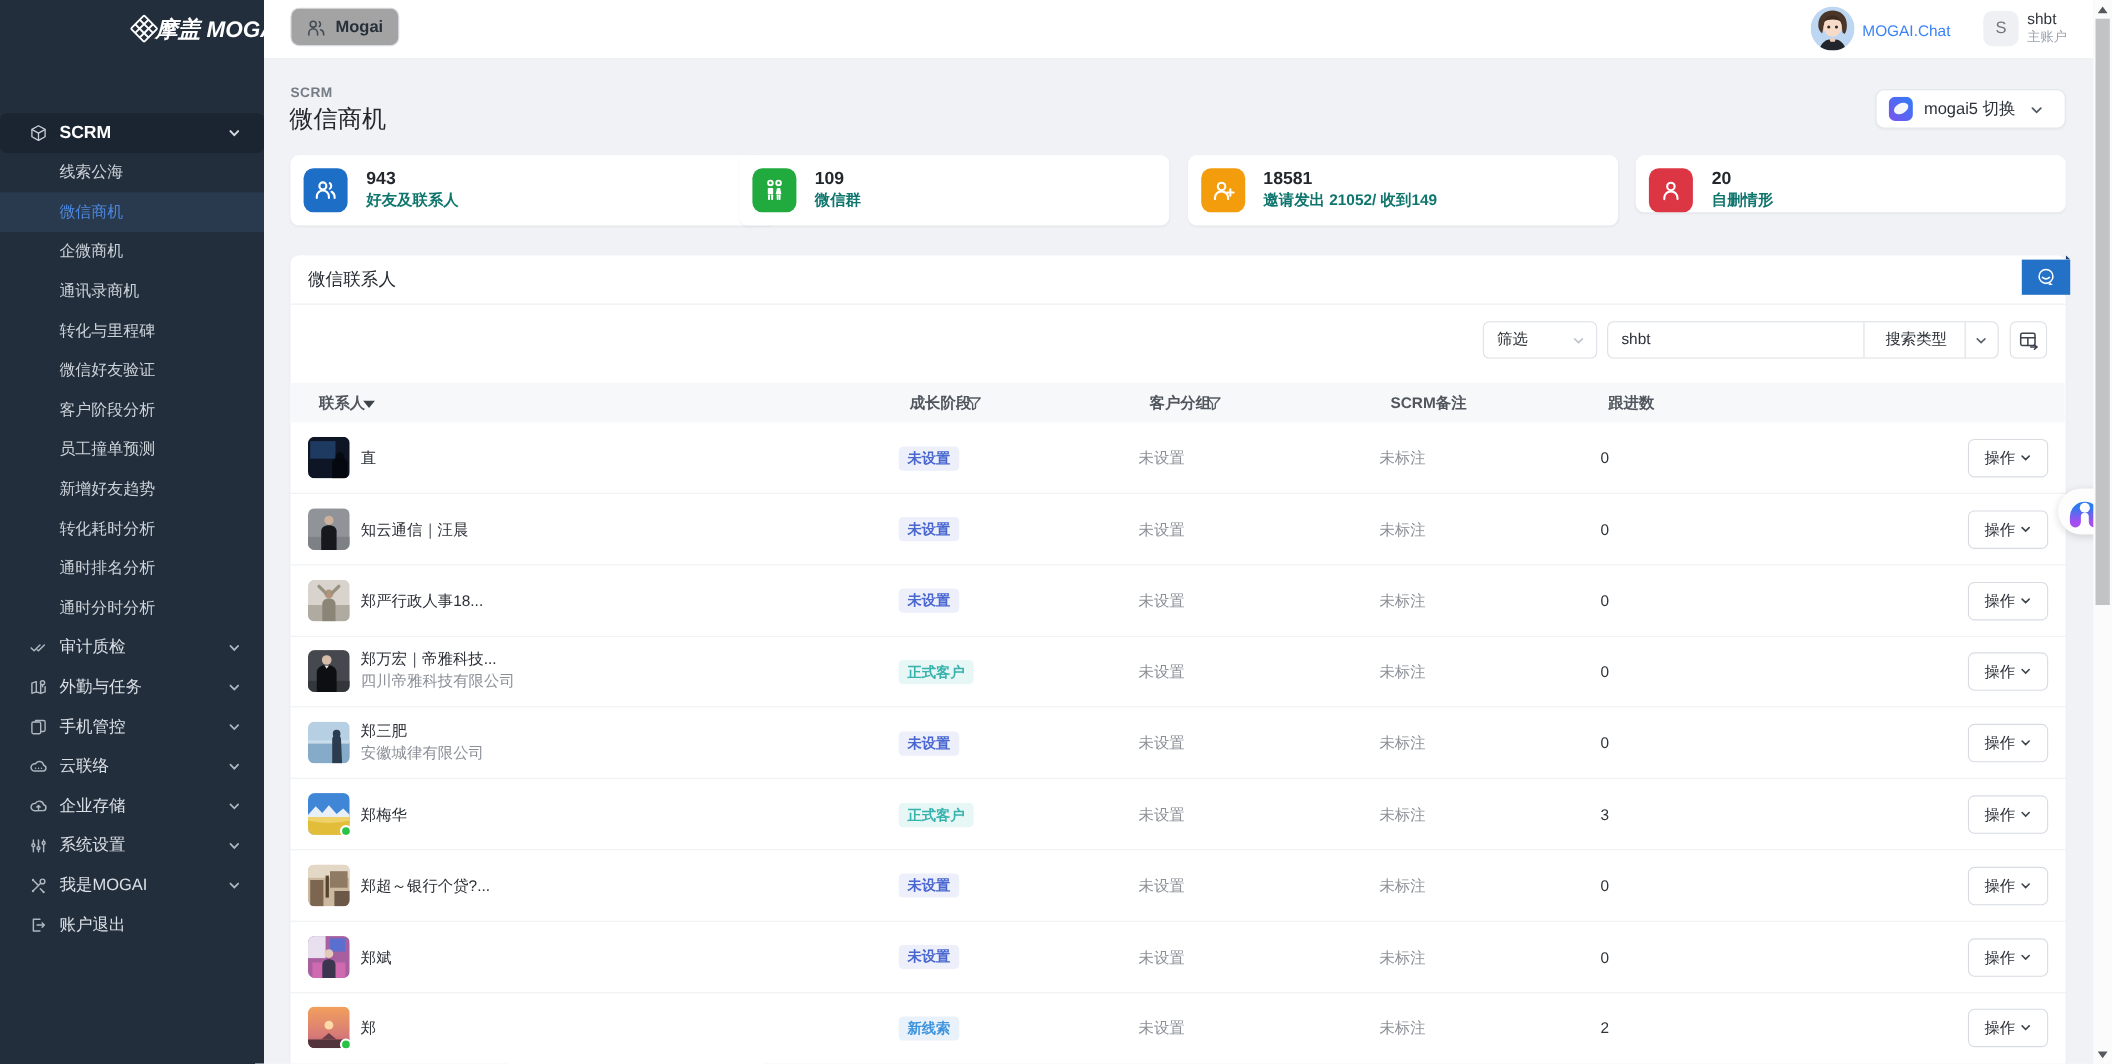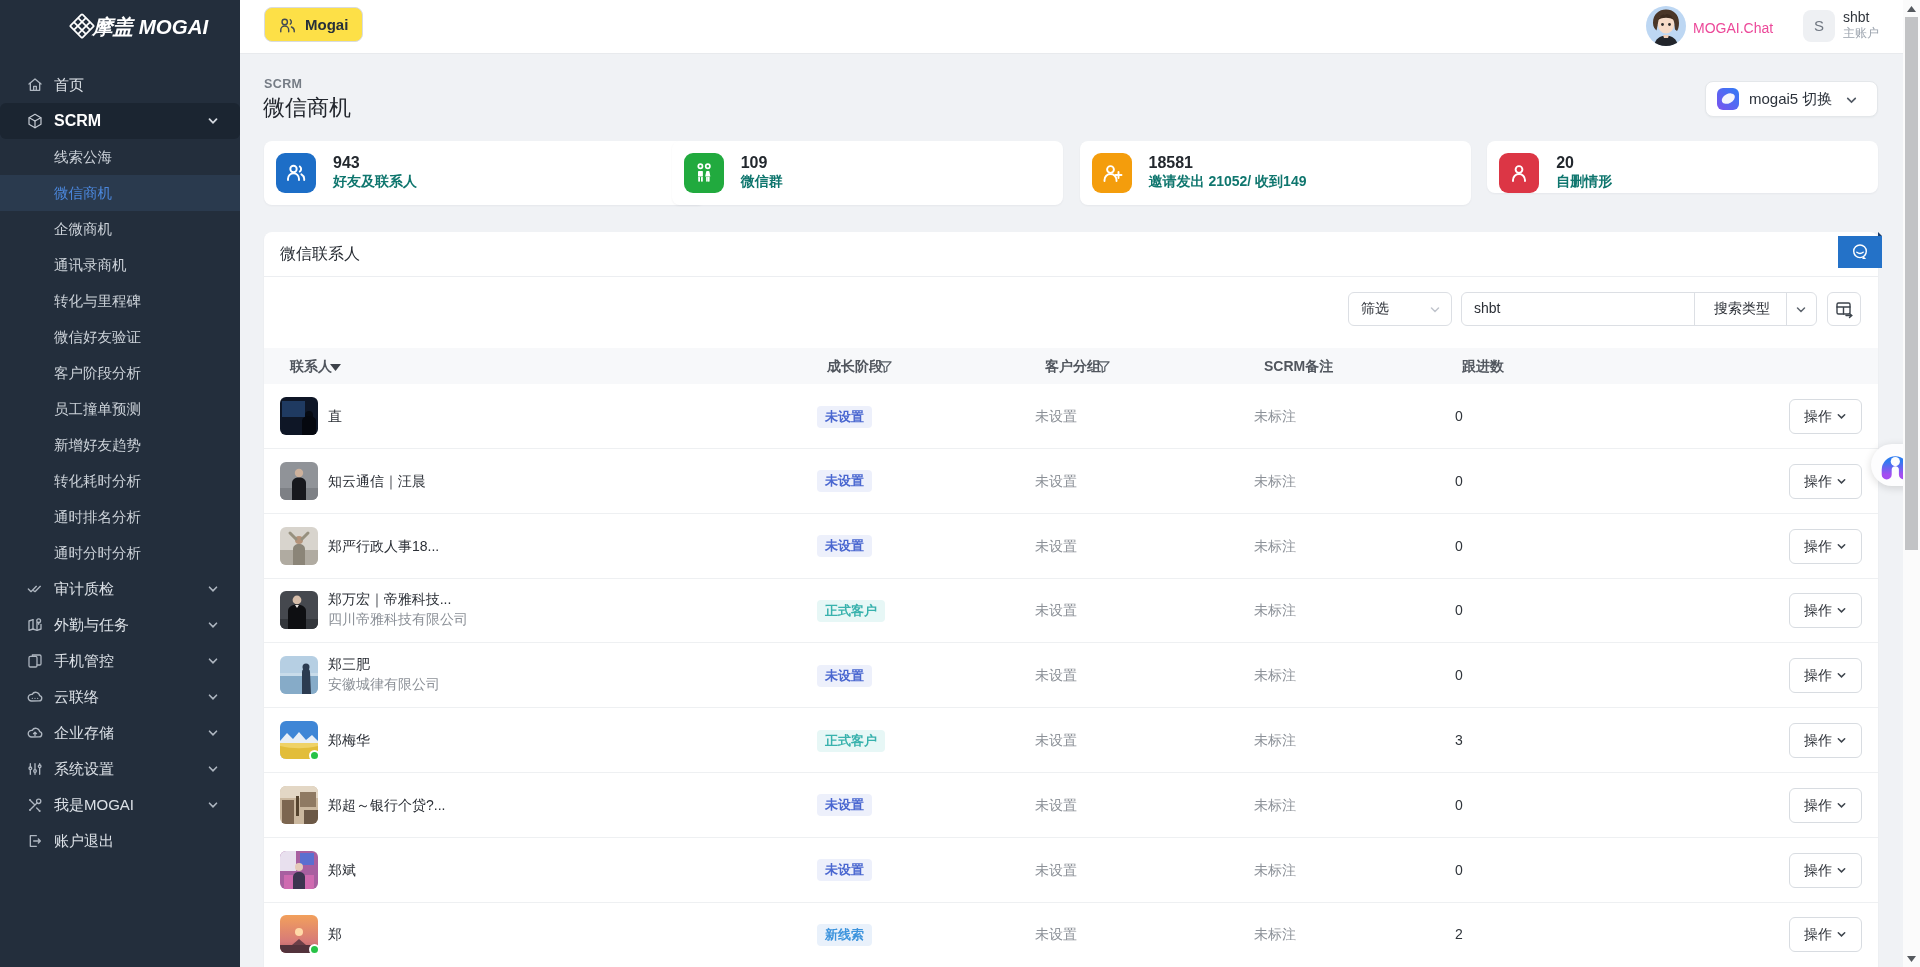--- a/index.html
+++ b/index.html
@@ -2,36 +2,36 @@
 <html lang="zh"><head>
 <meta charset="utf-8">
 <title>SCRM</title>
 <style>
 *{margin:0;padding:0;box-sizing:border-box;}
 html,body{width:1920px;height:967px;overflow:hidden;}
 body{font-family:"Liberation Sans",sans-serif;background:#f0f2f5;position:relative;color:#2b2f36;}
 .abs{position:absolute;}
 
 #side{position:absolute;left:0;top:0;width:240px;height:967px;background:#232e3c;z-index:5;}
-#logo{position:absolute;left:0;top:13px;width:276px;height:28px;text-align:center;color:#fff;}
+#logo{position:absolute;left:0;top:13px;width:276px;height:28px;text-align:right;color:#fff;}
 .mi{position:absolute;left:0;width:240px;height:36px;line-height:36px;color:#dbe0e6;font-size:15px;}
 .mi .ic{position:absolute;left:27px;top:10px;width:16px;height:16px;}
 .mi .tx{position:absolute;left:54px;top:0;white-space:nowrap;}
 .mi .ch{position:absolute;right:21px;top:12px;width:12px;height:12px;}
 .sub{font-size:14.5px;color:#ccd2d9;}
 .hdr{background:#1b2531;border-radius:6px;}
 .hdr .tx{font-weight:bold;font-size:16px;color:#fff;}
 .act{background:#2a3a4e;}
 .act .tx{color:#4b87dc;}
 
 #topbar{position:absolute;left:240px;top:0;width:1663px;height:54px;background:#fff;border-bottom:1px solid #e8eaed;z-index:4;}
-#mogaiBtn{position:absolute;left:24px;top:7px;width:99px;height:35px;border:1px solid #d8dbe0;border-radius:8px;background:#fde047;line-height:33px;font-size:15px;font-weight:bold;color:#27303a;}
+#mogaiBtn{position:absolute;left:24px;top:7px;width:99px;height:35px;border:1px solid #d8dbe0;border-radius:8px;background:#a3a3a3;line-height:33px;font-size:15px;font-weight:bold;color:#27303a;}
 #mogaiBtn svg{position:absolute;left:13px;top:8px;}
 #mogaiBtn span{position:absolute;left:40px;}
-.tb-chat{position:absolute;left:1453px;top:20px;font-size:14px;color:#ec4899;}
+.tb-chat{position:absolute;left:1453px;top:20px;font-size:14px;color:#3b82f6;}
 #sbadge{position:absolute;left:1563px;top:10px;width:32px;height:32px;background:#eef0f3;border-radius:8px;text-align:center;line-height:32px;font-size:15px;color:#6f7680;}
 #uname{position:absolute;left:1603px;top:9px;font-size:14px;color:#30353c;line-height:16px;}
 #urole{position:absolute;left:1603px;top:26px;font-size:12px;color:#9aa2ac;line-height:14px;}
 
 #main{position:absolute;left:240px;top:54px;width:1663px;height:913px;background:#f0f2f5;overflow:hidden;}
 .card{position:absolute;background:#fff;border-radius:8px;box-shadow:0 1px 2px rgba(30,40,60,.05);}
 .scard .icon{position:absolute;left:12px;top:12px;width:40px;height:40px;border-radius:9px;}
 .scard .num{position:absolute;left:69px;top:12px;font-size:16px;font-weight:bold;color:#23282e;line-height:20px;}
 .scard .lbl{position:absolute;left:69px;top:31px;font-size:14px;color:#0f766e;line-height:18px;white-space:nowrap;font-weight:bold;}
 
@@ -63,28 +63,20 @@
       <g transform="translate(33,13) rotate(-45)" stroke="#fff" stroke-width="1.7" fill="none">
         <rect x="-8.5" y="-8.5" width="17" height="17" rx="1"></rect>
         <line x1="-8.5" y1="-2.9" x2="8.5" y2="-2.9"></line>
           <line x1="-8.5" y1="2.9" x2="8.5" y2="2.9"></line>
         <line x1="-2.9" y1="-8.5" x2="-2.9" y2="8.5"></line>
           <line x1="2.9" y1="-8.5" x2="2.9" y2="8.5"></line>
       </g>
       <text x="43" y="21" font-size="20.5" font-weight="bold" font-style="italic" fill="#fff" font-family="Liberation Sans,sans-serif">摩盖 MOGAI</text>
     </svg>
   </div>
-  <div class="mi" style="top:67px">
-      <svg class="ic" viewBox="0 0 24 24" fill="none" stroke="#aeb6c0" stroke-width="2" stroke-linecap="round" stroke-linejoin="round">
-        <path d="M3 10.5 12 3l9 7.5"></path>
-        <path d="M5 9v11h14V9"></path>
-        <path d="M10 20v-6h4v6"></path>
-      </svg>
-      <span class="tx">首页</span>
-    </div>
   <div class="mi hdr" style="top:103px">
       <svg class="ic" viewBox="0 0 24 24" fill="none" stroke="#c6ccd4" stroke-width="1.8" stroke-linecap="round" stroke-linejoin="round">
         <path d="M12 2 21 7v10l-9 5-9-5V7z"></path>
         <path d="M3.3 7.2 12 12l8.7-4.8"></path>
         <path d="M12 12v10"></path>
       </svg>
       <span class="tx">SCRM</span>
       <svg class="ch" viewBox="0 0 12 12" fill="none" stroke="#d6dbe1" stroke-width="1.8" stroke-linecap="round">
         <path d="M2.5 4.2 6 7.8 9.5 4.2"></path>
       </svg>

